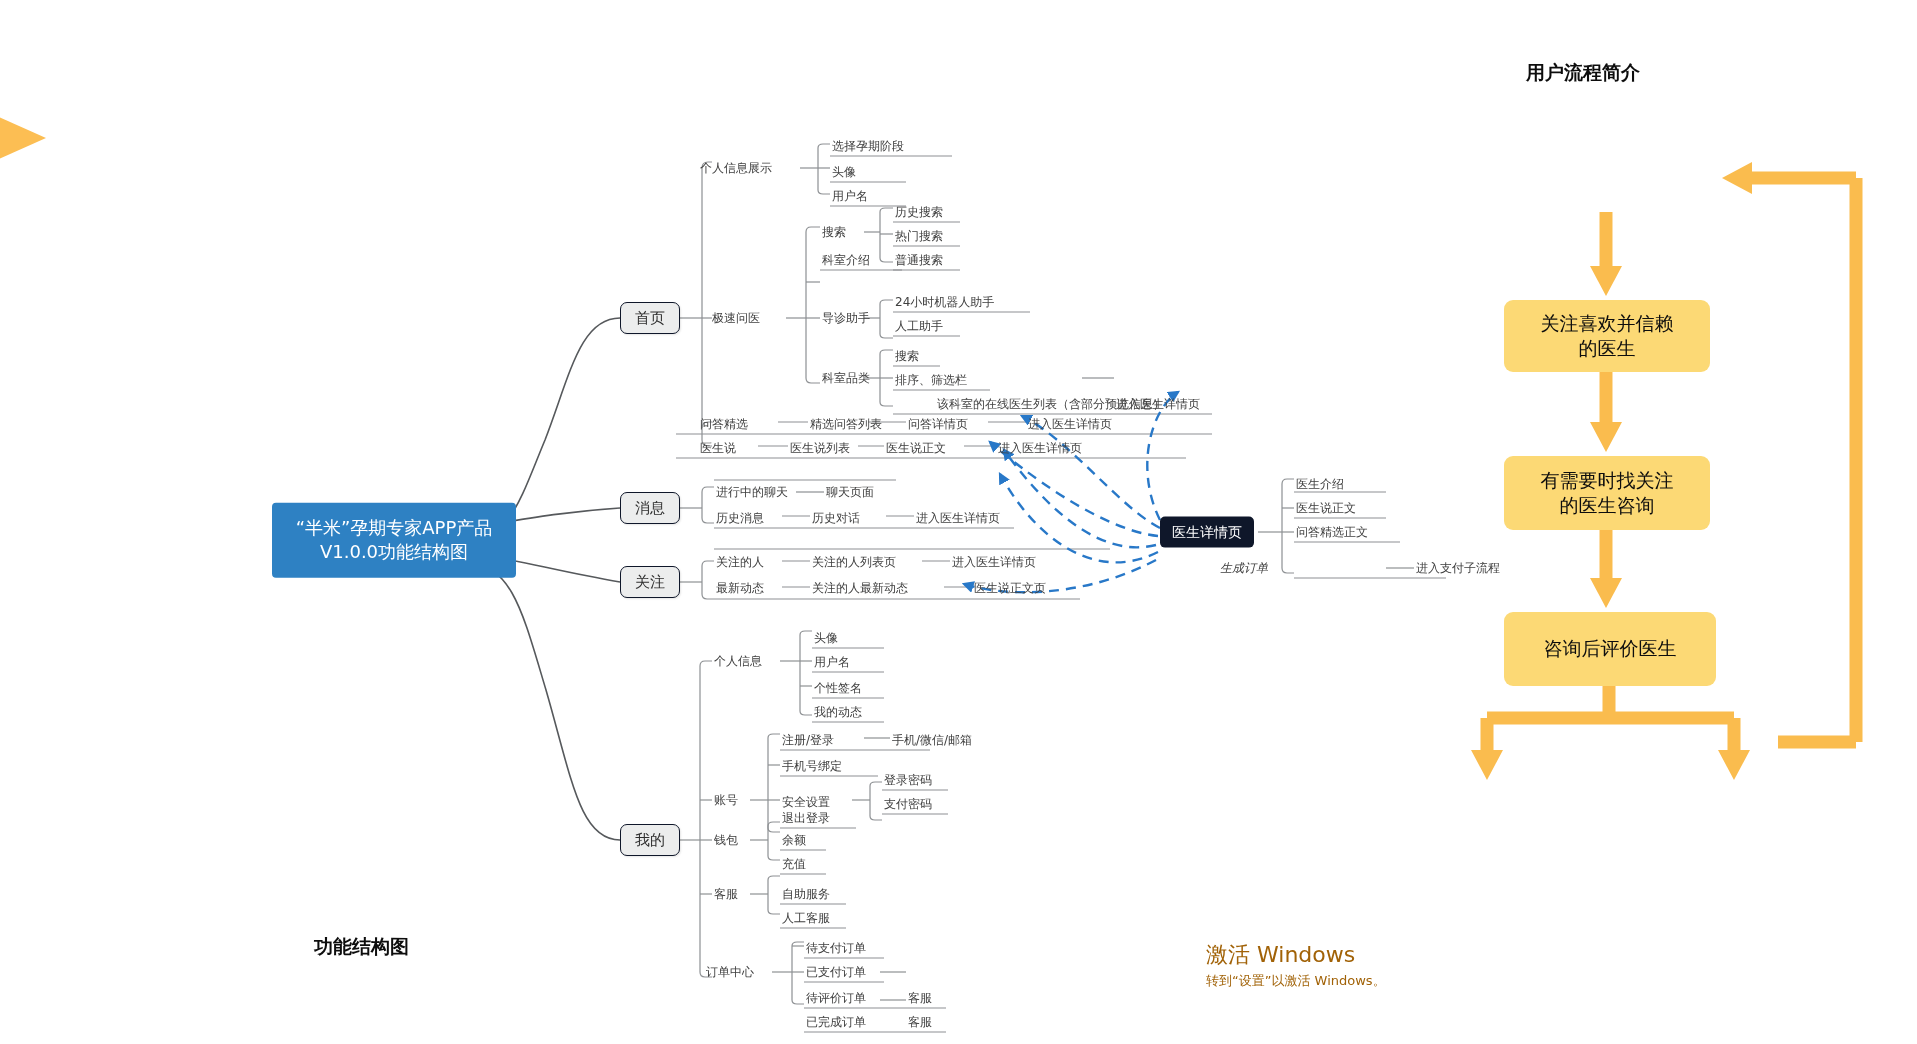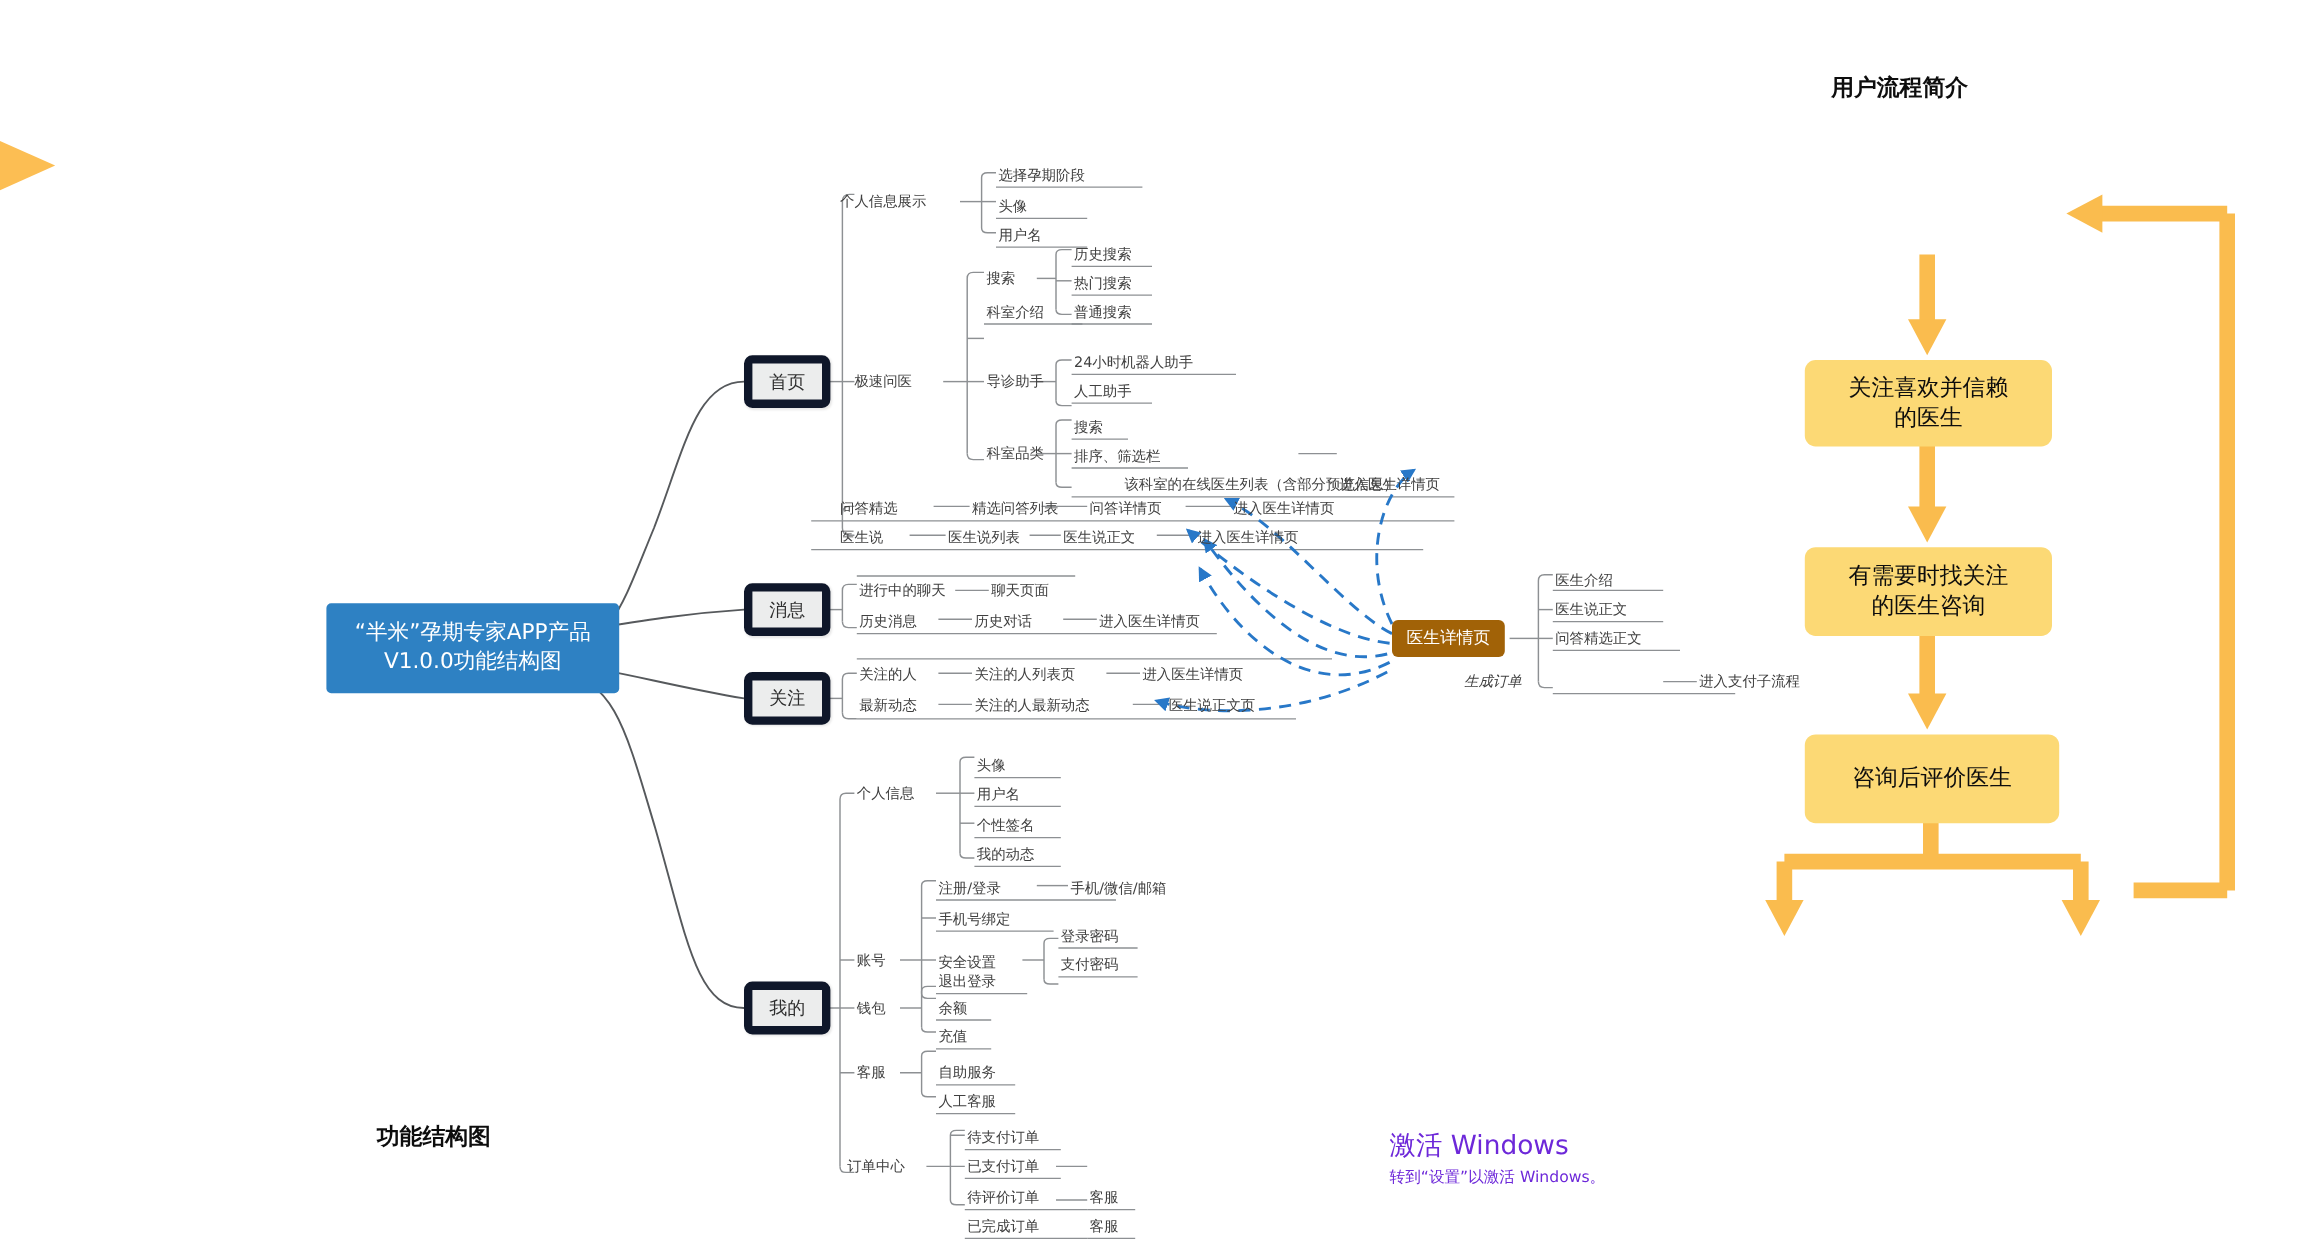--- a/index.html
+++ b/index.html
@@ -72,29 +72,29 @@
     padding: 13px 16px;
     border-radius: 4px;
     white-space: normal;
     width: 244px;
     text-align: center;
     line-height: 1.35;
     font-weight: normal;
   }
   .node.level1 {
     background: #eceded;
-    border: 7px solid #0f172a;
+    border: 1px solid #0f172a;
     border-radius: 7px;
     font-size: 15px;
     padding: 6px 14px;
     color: #2e2e2e;
     box-shadow: 1px 1px 2px rgba(0,0,0,0.10);
   }
   .node.dark {
-    background: #a16207;
+    background: #0f172a;
     color: #ffffff;
     border-radius: 5px;
     font-size: 14px;
     padding: 7px 12px;
   }
   .node.leaf { font-size: 12px; }
 
   
   .fbox {
     position: absolute;
@@ -109,23 +109,24 @@
     text-align: center;
     padding: 4px 8px;
     font-family: "DejaVu Serif", "Liberation Serif", serif;
     white-space: pre-line;
   }
   #flow-svg { position: absolute; left: 0; top: 0; }
 
   
   .wm {
     position: absolute;
-    color: #6d28d9;
+    color: #a16207;
     font-family: "DejaVu Sans", "Liberation Sans", sans-serif;
     white-space: nowrap;
+    margin-left: 48px;
   }
   .wm-main { left: 1158px; top: 940px; font-size: 22px; }
   .wm-sub  { left: 1158px; top: 972px; font-size: 13px; }
 </style>
 </head>
 <body>
 
 <div id="stage">
 
   <div class="wedge"></div>

